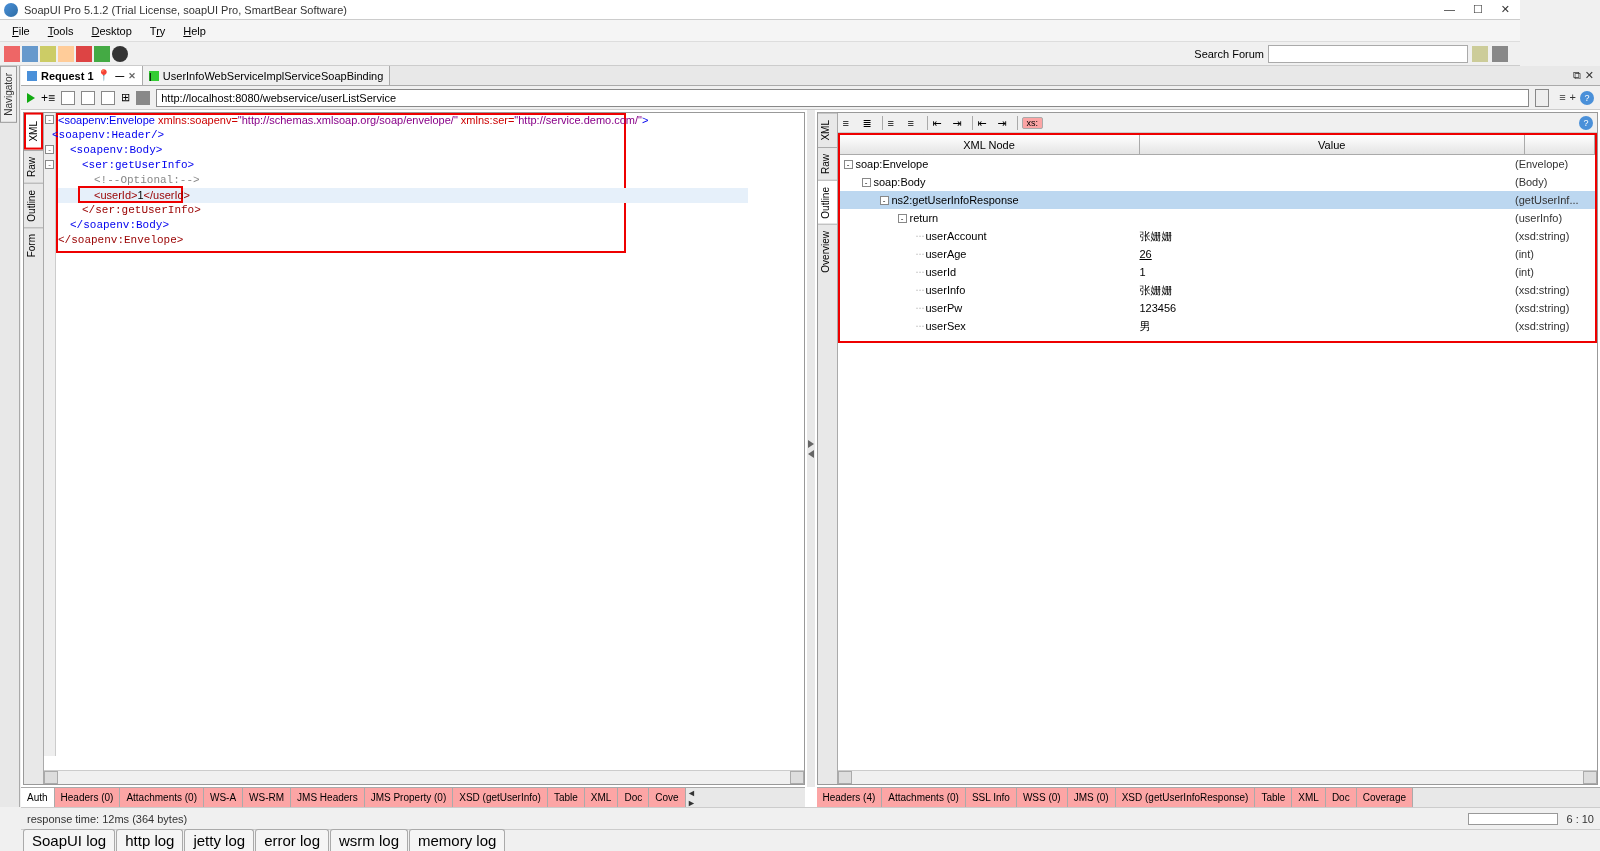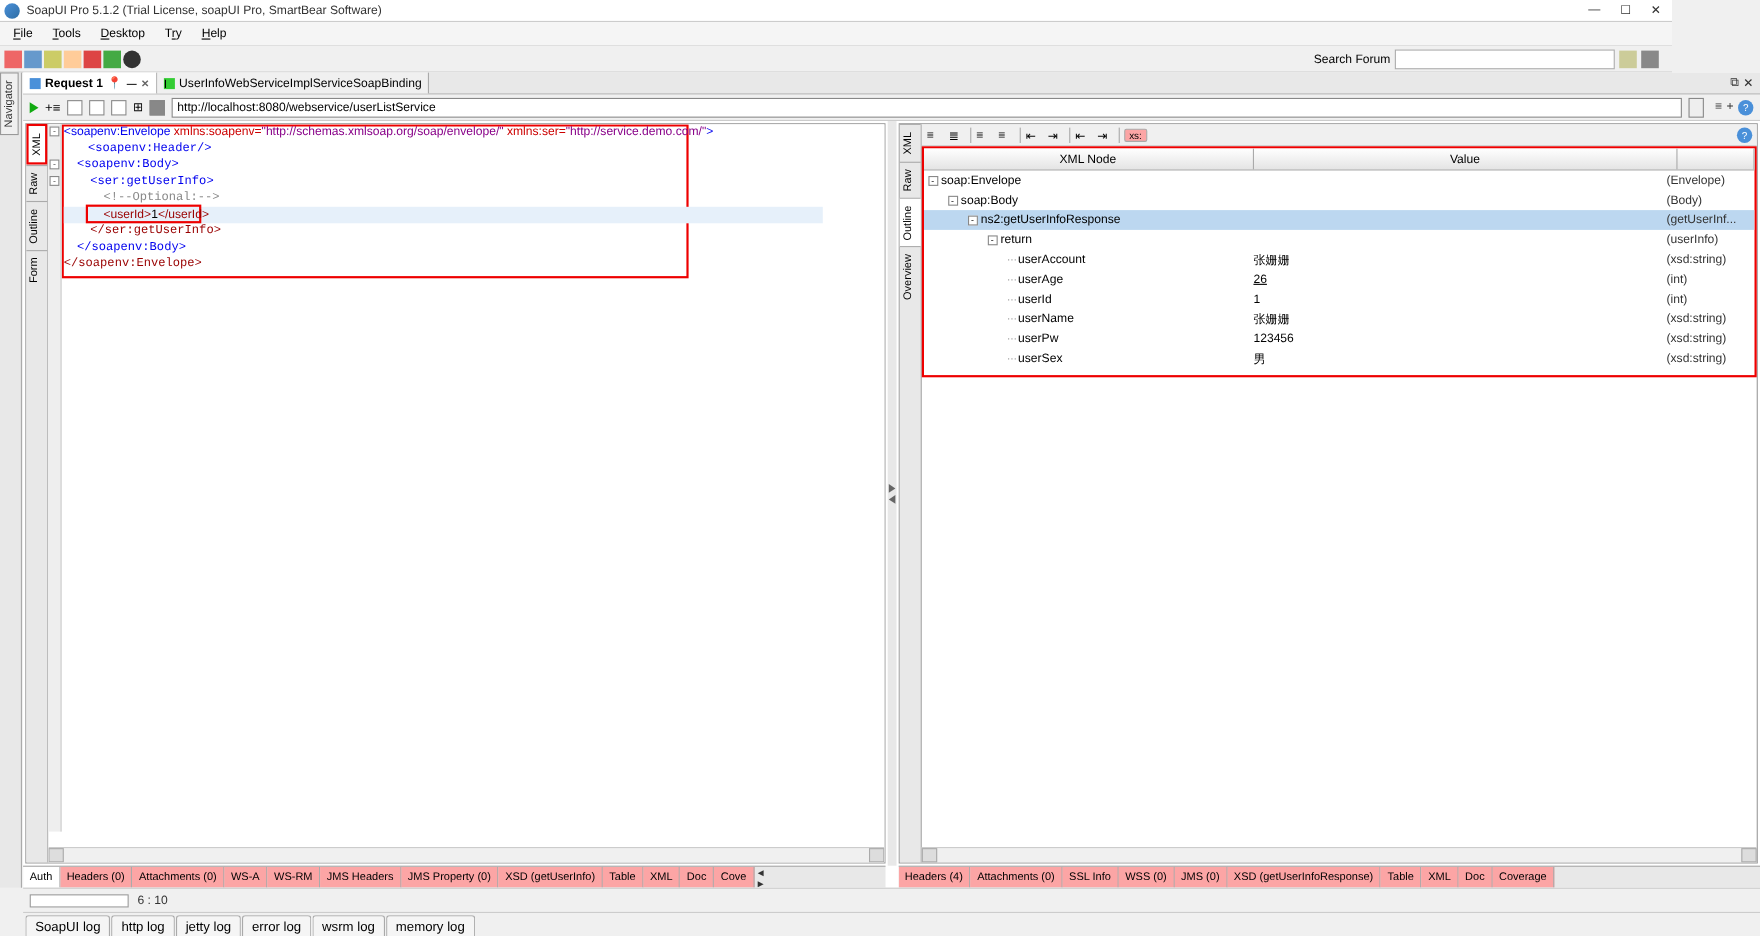--- a/index.html
+++ b/index.html
@@ -106,21 +106,21 @@
 .btabs .navarr { width: 12px; text-align: center; color: #333; font-size: 9px; }
 
 
 .status { position: absolute; left: 21px; right: 0; bottom: 22px; height: 22px; background: #f0f0f0; border-top: 1px solid #ccc; display: flex; align-items: center; padding: 0 6px; }
 .status .rt { flex: 1; color: #333; }
 .status .prog { width: 90px; height: 12px; border: 1px solid #999; background: #fff; margin-right: 8px; }
 .status .pos { color: #333; }
 
 
 .logtabs { position: absolute; left: 21px; right: 0; bottom: 0; height: 22px; background: #f0f0f0; display: flex; align-items: flex-end; padding: 0 2px; border-top: 1px solid #ccc; }
-.logtab { padding: 2px 8px; border: 1px solid #aaa; border-bottom: none; background: #f5f5f5; margin-right: 1px; font-size: 12px; border-radius: 3px 3px 0 0; }
+.logtab { padding: 2px 8px; border: 1px solid #aaa; border-bottom: none; background: #f5f5f5; margin-right: 1px; font-size: 15px; border-radius: 3px 3px 0 0; }
 </style>
 </head>
 <body>
 
 <div class="titlebar">
   <span class="logo"></span>
   <span class="title">SoapUI Pro 5.1.2 (Trial License, soapUI Pro, SmartBear Software)</span>
   <div class="winbtns">
     <span>—</span>
     <span>☐</span>
@@ -210,21 +210,21 @@
           <div class="sel-line" style="left:14px;top:75px;width:690px;height:15px"></div>
           <div class="redbox" style="left:34px;top:73px;width:105px;height:17px"></div>
           <div class="gutter">
             <div class="gbox" style="top:2px">-</div>
             <div class="gbox" style="top:32px">-</div>
             <div class="gbox" style="top:47px">-</div>
           </div>
           <div class="xmlline" style="top:0">
             <span class="tag-blue">&lt;<span>soapenv:Envelope</span></span><span class="attr-red"> xmlns:soapenv=</span><span class="str-purple">"http://schemas.xmlsoap.org/soap/envelope/"</span><span class="attr-red"> xmlns:ser=</span><span class="str-purple">"http://service.demo.com/"</span><span class="tag-blue">&gt;</span>
           </div>
-          <div class="xmlline tag-blue" style="top:15px;left:36px">&lt;soapenv:Header/&gt;</div>
+          <div class="xmlline tag-blue" style="top:15px;left:8px">&lt;soapenv:Header/&gt;</div>
           <div class="xmlline tag-blue" style="top:30px;left:26px">&lt;soapenv:Body&gt;</div>
           <div class="xmlline tag-blue" style="top:45px;left:38px">&lt;ser:getUserInfo&gt;</div>
           <div class="xmlline comment" style="top:60px;left:50px">&lt;!--Optional:--&gt;</div>
           <div class="xmlline" style="top:75px;left:50px"><span class="tag-red">&lt;userId&gt;</span><span class="txt-black">1</span><span class="tag-red">&lt;/userId&gt;</span></div>
           <div class="xmlline tag-red" style="top:90px;left:38px">&lt;/ser:getUserInfo&gt;</div>
           <div class="xmlline tag-blue" style="top:105px;left:26px">&lt;/soapenv:Body&gt;</div>
           <div class="xmlline tag-red" style="top:120px;left:14px">&lt;/soapenv:Envelope&gt;</div>
         </div>
         <div class="hscroll">
             <div class="arrow"></div>
@@ -322,21 +322,21 @@
                 <div class="c1" style="width: 300px; padding-left: 76px;">
                   <span class="dots">⋯</span>
                   <span>userId</span>
                 </div>
                 <div style="flex: 1 1 0%;">1</div>
                 <div class="c3" style="width: 80px;">(int)</div>
               </div>
               <div class="trow">
                 <div class="c1" style="width: 300px; padding-left: 76px;">
                   <span class="dots">⋯</span>
-                  <span>userName</span>
+                  <span>userInfo</span>
                 </div>
                 <div style="flex: 1 1 0%;">张姗姗</div>
                 <div class="c3" style="width: 80px;">(xsd:string)</div>
               </div>
               <div class="trow">
                 <div class="c1" style="width: 300px; padding-left: 76px;">
                   <span class="dots">⋯</span>
                   <span>userPw</span>
                 </div>
                 <div style="flex: 1 1 0%;">123456</div>
@@ -389,20 +389,21 @@
         <div class="btab">Table</div>
         <div class="btab">XML</div>
         <div class="btab">Doc</div>
         <div class="btab">Coverage</div>
       </div>
   </div>
 
 </div>
 
 <div class="status">
+  <span class="rt">response time: 12ms (364 bytes)</span>
   <div class="prog"></div>
   <span class="pos">6 : 10</span>
 </div>
 
 <div class="logtabs" id="logtabs">
     <div class="logtab">SoapUI log</div>
     <div class="logtab">http log</div>
     <div class="logtab">jetty log</div>
     <div class="logtab">error log</div>
     <div class="logtab">wsrm log</div>

